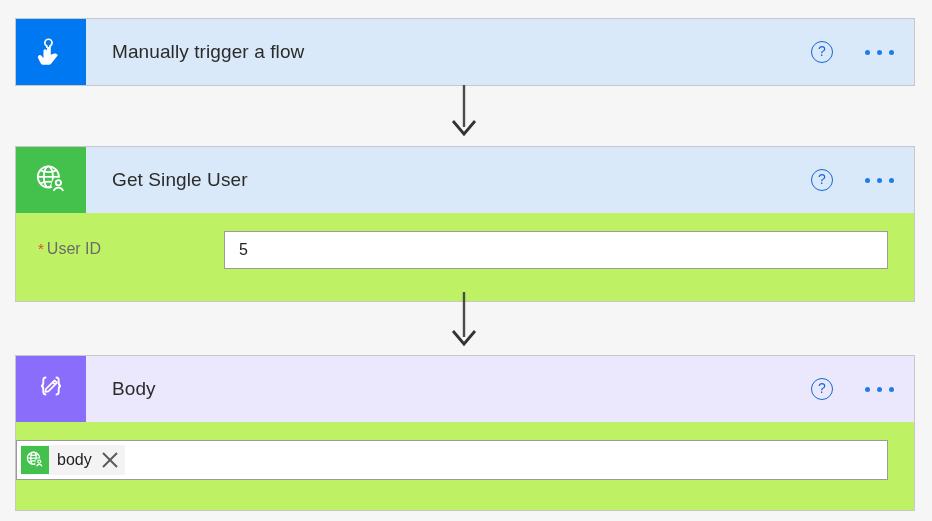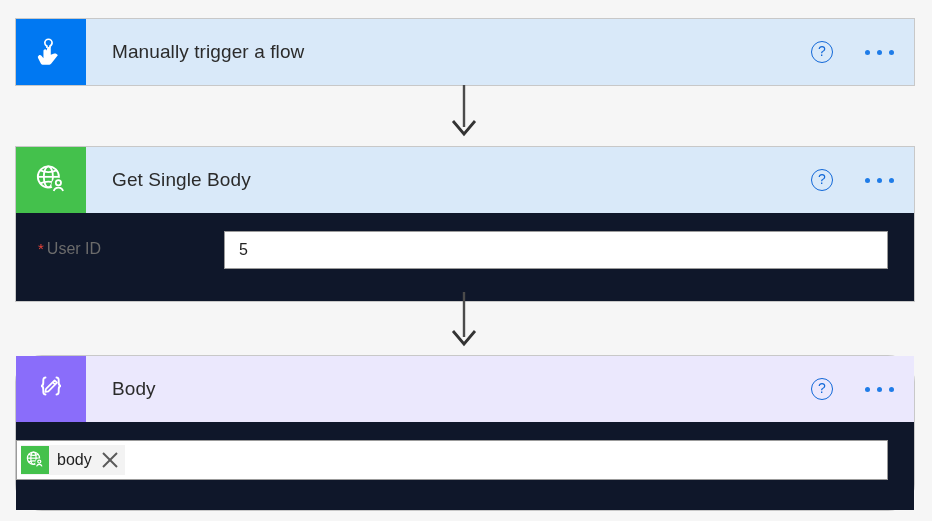--- a/index.html
+++ b/index.html
@@ -97,21 +97,21 @@
   .ellipsis i {
     width: 5px;
     height: 5px;
     border-radius: 50%;
     background: #1f7ce8;
     display: block;
   }
 
   
   .card-body {
-    background: #0f172a;
+    background: #bef264;
     padding: 0;
   }
   .param-row {
     display: flex;
     align-items: flex-start;
     padding: 18px 0 0 0;
     min-height: 66px;
     box-sizing: border-box;
   }
   .param-label {
@@ -244,21 +244,21 @@
             <path d="M7.3 8.6 Q15.5 12.4 23.7 8.6"></path>
             <path d="M7.3 21.4 Q15.5 17.6 23.7 21.4"></path>
           </g>
           <circle cx="25" cy="22.5" r="6.6" fill="#44c14c"></circle>
           <g fill="none" stroke="#ffffff" stroke-width="1.7">
             <circle cx="25" cy="20.6" r="2.5"></circle>
             <path d="M20.6 28.4a4.6 4.6 0 0 1 8.8 0"></path>
           </g>
         </svg>
       </div>
-      <div class="card-title">Get Single Body</div>
+      <div class="card-title">Get Single User</div>
       <div class="header-actions">
         <div class="help-icon">?</div>
         <div class="ellipsis">
           <i></i>
           <i></i>
           <i></i>
         </div>
       </div>
     </div>
     <div class="card-body">
@@ -274,21 +274,21 @@
     </div>
   </div>
 
   <div class="arrow" style="top:292px;">
     <svg width="34" height="55" viewBox="0 0 34 55">
       <line x1="17" y1="0" x2="17" y2="45" stroke="#4b4b4b" stroke-width="2.4"></line>
       <path d="M6 39 L17 52 L28 39" fill="none" stroke="#333333" stroke-width="2.8"></path>
     </svg>
   </div>
 
-  <div class="card" style="top:355px;border-radius:27px;">
+  <div class="card" style="top:355px;">
     <div class="card-header compose">
       <div class="icon-tile purple">
         <svg width="36" height="34" viewBox="0 0 36 34" aria-hidden="true">
           <g fill="none" stroke="#ffffff" stroke-width="1.9" stroke-linecap="round">
             <path d="M12.5 5.5c-2.6 0-2.2 2.8-2.2 5.1 0 2.3-.5 3.4-2.3 3.4 1.8 0 2.3 1.1 2.3 3.4 0 2.3-.4 5.1 2.2 5.1"></path>
             <path d="M23.5 5.5c2.6 0 2.2 2.8 2.2 5.1 0 2.3.5 3.4 2.3 3.4-1.8 0-2.3 1.1-2.3 3.4 0 2.3.4 5.1-2.2 5.1"></path>
           </g>
           <g fill="none" stroke="#ffffff" stroke-width="1.7" stroke-linejoin="round">
             <path d="M21.6 8.3l2.4 2.4-8.6 8.6-3.1.7.7-3.1z"></path>
             <line x1="19.7" y1="10.2" x2="22.1" y2="12.6"></line>

